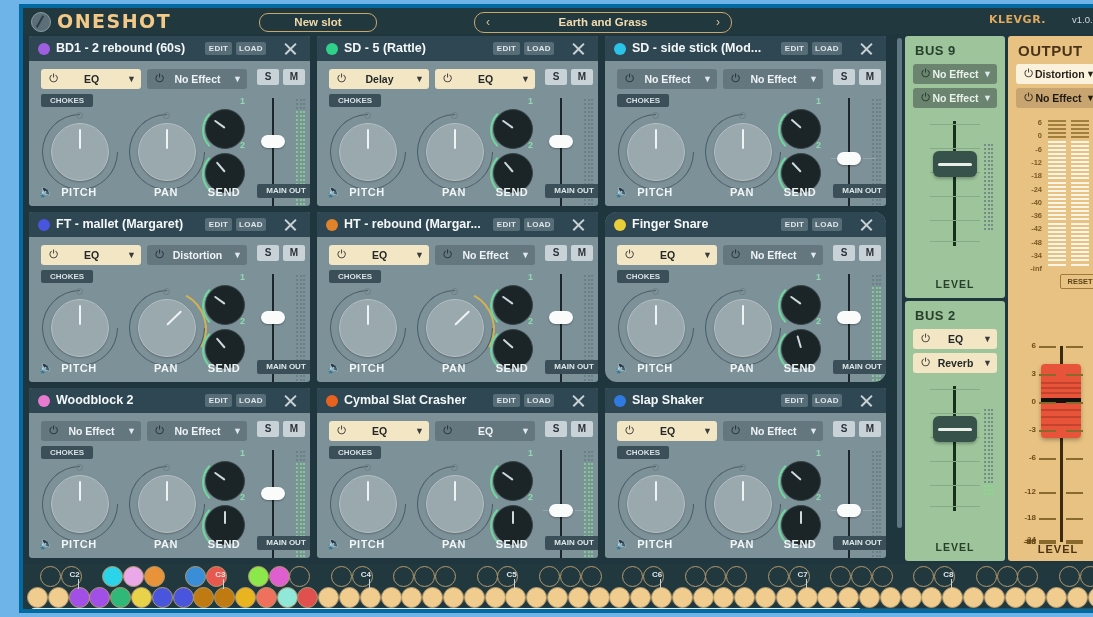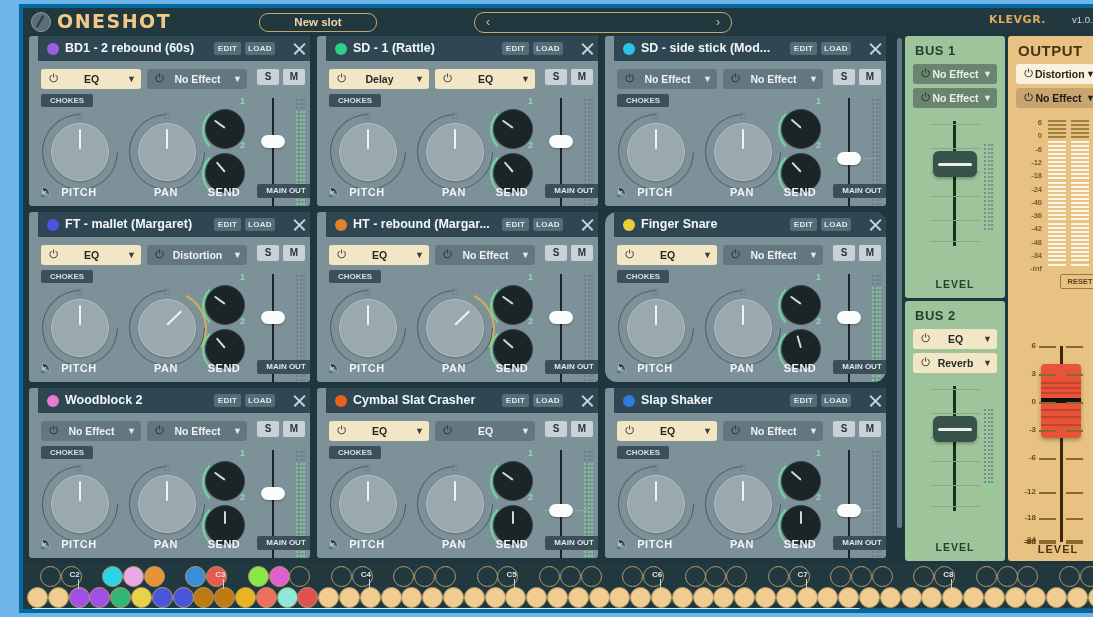--- a/index.html
+++ b/index.html
@@ -26,21 +26,21 @@
   .preset .arr{position:absolute;top:0;width:20px;line-height:19px;text-align:center;color:#d8bf8e;
       font-size:12px;cursor:pointer;}
   .preset .arr.l{left:3px;} .preset .arr.r{right:3px;}
   .klevgr{position:absolute;right:62px;top:5px;font-size:11px;font-weight:bold;color:#e0a95c;
       letter-spacing:.5px;font-family:"DejaVu Sans",sans-serif;}
   .ver{position:absolute;right:10px;top:6px;font-size:9.5px;color:#cfd8dc;}
 
   
   .grid{position:absolute;left:6px;top:28px;width:866px;height:525px;}
   .slot{position:absolute;width:281px;height:170px;background:#7d9198;border-radius:3px;overflow:hidden;}
-  .slot .hdr{position:absolute;left:0;top:0;width:281px;height:25px;background:#2e4752;margin-left:9px;}
+  .slot .hdr{position:absolute;left:0;top:0;width:281px;height:25px;background:#2e4752;}
   .dot{position:absolute;left:9px;top:7px;width:12px;height:12px;border-radius:50%;}
   .sname{position:absolute;left:27px;top:5px;width:160px;height:16px;font-size:12.5px;font-weight:bold;
       color:#f3f7f8;white-space:nowrap;overflow:hidden;}
   .minib{position:absolute;top:6px;height:13px;background:#566c76;border-radius:2px;color:#dfe7ea;
       font-size:8px;font-weight:bold;text-align:center;line-height:13px;cursor:pointer;letter-spacing:.3px;}
   .b-edit{right:78px;width:27px;} .b-load{right:44px;width:30px;}
   .xbtn{position:absolute;right:12px;top:5px;width:15px;height:15px;cursor:pointer;}
   .xbtn:before,.xbtn:after{content:"";position:absolute;left:0;top:7px;width:15px;height:1.6px;background:#c8d3d7;}
   .xbtn:before{transform:rotate(45deg);} .xbtn:after{transform:rotate(-45deg);}
 
@@ -157,20 +157,21 @@
 <body>
 
 <div id="app">
 
   <div class="topbar">
     <div class="logo-badge"></div>
     <div class="logo-text">ONESHOT</div>
     <div class="newslot">New slot</div>
     <div class="preset">
       <div class="arr l">‹</div>
+      <div class="nm">Earth and Grass</div>
       <div class="arr r">›</div>
     </div>
     <div class="klevgr">KLEVGR.</div>
     <div class="ver">v1.0.0</div>
   </div>
 
   <div class="grid" id="grid">
       <div class="slot" style="left: 0px; top: 0px;">
   <div class="hdr">
     <div class="dot" style="background:#9d5fe0"></div>
@@ -361,21 +362,21 @@
             <i class="a"></i>
             <i class="a"></i>
           </div>
         </div>
   <div class="mainout">MAIN OUT</div>
   <div class="spk">🔈</div>
   </div>
       <div class="slot" style="left: 288px; top: 0px;">
   <div class="hdr">
     <div class="dot" style="background:#2fd08a"></div>
-    <div class="sname">SD - 1 (Rattle)</div>
+    <div class="sname">SD - 5 (Rattle)</div>
     <div class="minib b-edit">EDIT</div>
     <div class="minib b-load">LOAD</div>
     <div class="xbtn"></div>
   </div>
 
   <div class="fxsel fx1 on">
     <span class="pw">⏻</span>
     <span class="lb">Delay</span>
     <span class="cv">▼</span>
   </div>
@@ -1920,21 +1921,21 @@
   <div class="mainout">MAIN OUT</div>
   <div class="spk">🔈</div>
   </div>
     </div>
 
   <div class="vscroll">
     <div class="thumb"></div>
   </div>
 
   <div class="bus b1">
-    <div class="bustitle">BUS 1</div>
+    <div class="bustitle">BUS 9</div>
     <div class="fxsel off s1">
       <span class="pw">⏻</span>
       <span class="lb">No Effect</span>
       <span class="cv">▼</span>
     </div>
     <div class="fxsel off s2">
       <span class="pw">⏻</span>
       <span class="lb">No Effect</span>
       <span class="cv">▼</span>
     </div>

